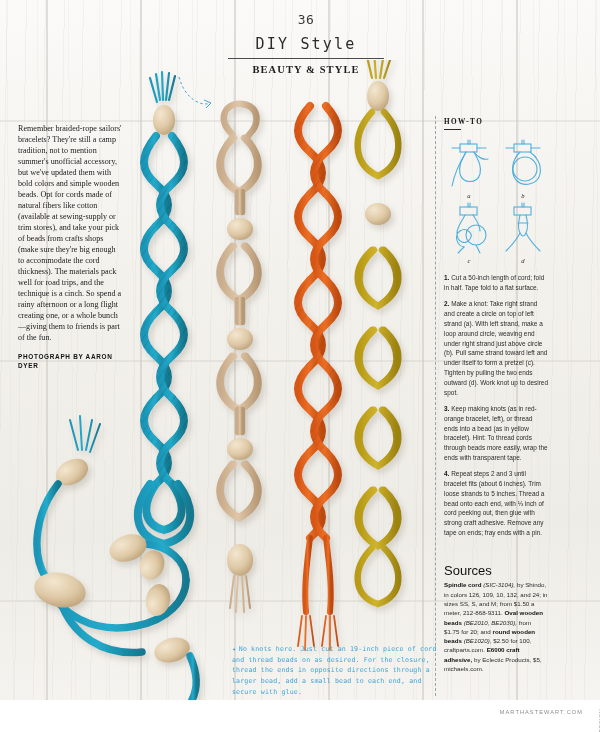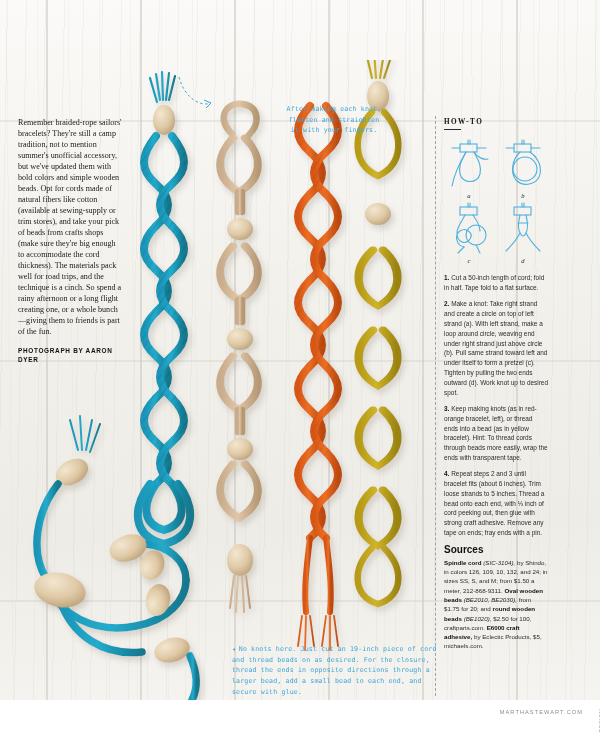--- a/index.html
+++ b/index.html
@@ -70,21 +70,21 @@
   
   .article { position:absolute; left:18px; top:116px; width:104px; z-index:40; }
   .headline {
     font-family:"Liberation Sans", sans-serif;
     font-weight:bold; font-size:18.5px; line-height:.98;
     color:#111; letter-spacing:-.6px; text-transform:uppercase;
   }
   .body-copy {
     font-family:"Liberation Serif", serif;
     font-size:8.1px; line-height:1.36; color:#1a1a1a;
-    margin-top:1px; text-align:left;
+    margin-top:7px; text-align:left;
   }
   .credit {
     font-family:"Liberation Sans", sans-serif;
     font-size:6.4px; font-weight:bold; letter-spacing:.7px;
     color:#111; margin-top:9px; line-height:1.45;
   }
 
   
   .sidebar { position:absolute; left:444px; top:118px; width:104px; z-index:40; }
   .sidebar-dots {
@@ -102,22 +102,22 @@
     font-family:"Liberation Serif", serif; font-style:italic;
     font-size:6.6px; color:#2b2b2b; text-align:center; margin-top:-2px;
   }
   .step {
     font-family:"Liberation Sans", sans-serif;
     font-size:6.45px; line-height:1.52; color:#2c2c2c;
     margin-bottom:6.5px;
   }
   .step b { color:#111; }
   .sources-head {
-    font-family:"Liberation Sans", sans-serif; font-weight:bold;
-    font-size:10px; color:#111; margin-top:6px; margin-bottom:2.5px;
+    font-family:"Liberation Sans", sans-serif; font-weight:normal;
+    font-size:13px; color:#111; margin-top:25px; margin-bottom:2.5px;
   }
   .sources {
     font-family:"Liberation Sans", sans-serif;
     font-size:6.2px; line-height:1.5; color:#2c2c2c;
   }
   .sources b { color:#111; }
   .sources i { font-style:italic; }
 
   
   .vcredit {
@@ -330,28 +330,32 @@
       <ellipse cx="128" cy="488" rx="19" ry="13" fill="url(#gBead)" transform="rotate(-18 128 488)"></ellipse>
       <ellipse cx="152" cy="505" rx="15" ry="12" fill="url(#gBead)" transform="rotate(-70 152 505)"></ellipse>
       <ellipse cx="158" cy="540" rx="16" ry="12" fill="url(#gBead)" transform="rotate(-80 158 540)"></ellipse>
       <ellipse cx="172" cy="590" rx="18" ry="12" fill="url(#gBead)" transform="rotate(-15 172 590)"></ellipse>
       <g stroke="url(#gTeal)" fill="none" stroke-width="7.5" stroke-linecap="round">
         <path d="M190 596 C198 614 198 628 192 640"></path>
       </g>
     </g>
   </svg>
 
+  <div class="masthead">
+    <div class="folio">36</div>
+    <div class="dept">DIY Style</div>
+    <div class="dept-sub">BEAUTY &amp; STYLE</div>
+  </div>
 
 
   <svg class="curve-arrow" width="40" height="40">
     <path d="M4 2 C10 24 26 32 36 28" stroke="#41A6D8" stroke-width="1" fill="none" stroke-dasharray="2.5 2.5"></path>
     <path d="M36 28 l-7 -3 M36 28 l-5 5" stroke="#41A6D8" stroke-width="1" fill="none"></path>
   </svg>
 
-  <div class="cap cap-mid">After making each knot, flatten and straighten it with your fingers.</div>
 
   <div class="cap cap-bot">
     <span class="cap-arrow">◂</span><span>No knots here. Just cut an 19-inch piece of cord and thread beads on as desired. For the closure, thread the ends in opposite directions through a larger bead, add a small bead to each end, and secure with glue.</span>
   </div>
 
   <div class="article">
     <p class="body-copy">Remember braided-rope sailors' bracelets? They're still a camp tradition, not to mention summer's unofficial accessory, but we've updated them with bold colors and simple wooden beads. Opt for cords made of natural fibers like cotton (available at sewing-supply or trim stores), and take your pick of beads from crafts shops (make sure they're big enough to accommodate the cord thickness). The materials pack well for road trips, and the technique is a cinch. So spend a rainy afternoon or a long flight creating one, or a whole bunch—giving them to friends is part of the fun.</p>
     <div class="credit">PHOTOGRAPH BY AARON DYER</div>
   </div>
 

